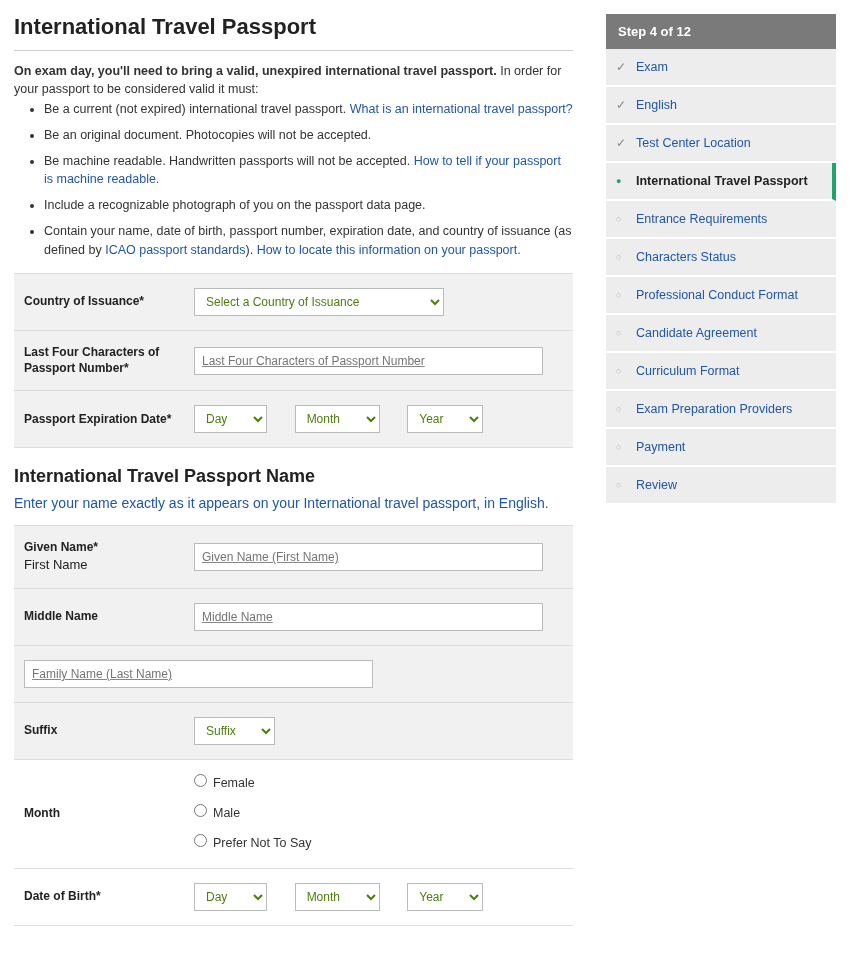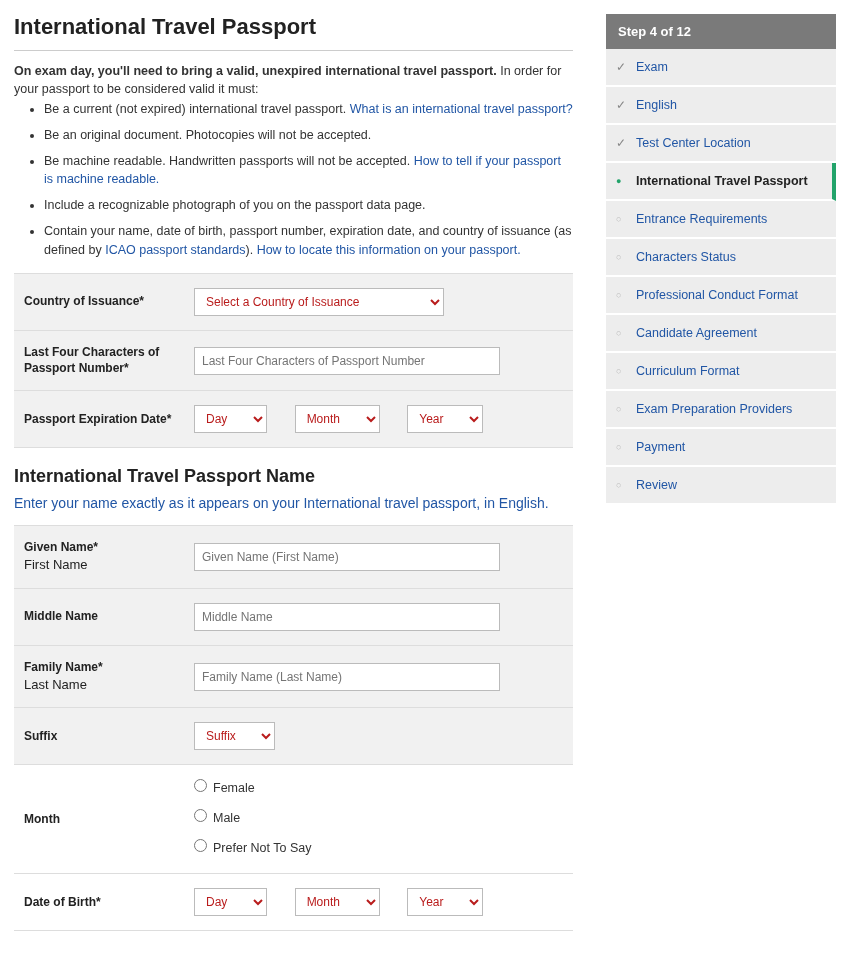--- a/index.html
+++ b/index.html
@@ -17,22 +17,22 @@
   a, .link { color: #2156a5; text-decoration: none; cursor: pointer; }
   .subtitle { color: #2156a5; font-size: 14px; margin-bottom: 14px; }
   .form-section { border-top: 1px solid #ddd; }
   .form-row { display: flex; align-items: center; background: #f1f1f1; border-bottom: 1px solid #ddd; padding: 14px 10px; }
   .form-row.white { background: #fff; }
   .form-label { width: 170px; flex-shrink: 0; font-size: 12px; font-weight: bold; color: #222; line-height: 1.3; }
   .form-label .sub { font-weight: normal; display: block; font-size: 13px; margin-top: 1px; }
   .form-control { flex: 1; }
   select.wide { width: 250px; }
   select, input[type="text"] { font-family: inherit; font-size: 12px; border: 1px solid #bbb; background: #fff; padding: 5px 7px; height: 28px; color: #888; }
-  select { appearance: auto; color: #b91c1c; padding-right: 22px; cursor: pointer; }
-  input[type="text"] { width: 306px; }
+  select { appearance: auto; color: #4d7c0f; padding-right: 22px; cursor: pointer; }
+  input[type="text"] { width: 349px; text-decoration: underline; }
   .date-group select { margin-right: 24px; }
   .radio-group label { display: block; font-size: 12.5px; margin-bottom: 14px; cursor: pointer; }
   .radio-group label:last-child { margin-bottom: 4px; }
   .radio-group input { margin-right: 6px; }
   
   .step-header { background: #7a7a7a; color: #fff; font-weight: bold; padding: 10px 12px; font-size: 13px; }
   .step-item { background: #ededed; border-bottom: 2px solid #fff; padding: 11px 12px 11px 30px; font-size: 12.5px; color: #2156a5; position: relative; cursor: pointer; }
   .step-item .mark { position: absolute; left: 10px; top: 11px; font-size: 12px; }
   .step-item.done .mark { color: #888; }
   .step-item.active { font-weight: bold; color: #222; border-right: 4px solid #22a36a; }
@@ -95,24 +95,20 @@
           <input type="text" placeholder="Given Name (First Name)" style="">
         </div>
       </div>
       <div class="form-row">
         <div class="form-label">Middle Name</div>
         <div class="form-control">
           <input type="text" placeholder="Middle Name" style="">
         </div>
       </div>
       <div class="form-row">
-        <div class="form-label">
-          <span>Family Name*</span>
-          <span class="sub">Last Name</span>
-        </div>
         <div class="form-control">
           <input type="text" placeholder="Family Name (Last Name)" style="">
         </div>
       </div>
       <div class="form-row">
         <div class="form-label">Suffix</div>
         <div class="form-control">
           <select><option>Suffix</option></select>
         </div>
       </div>

